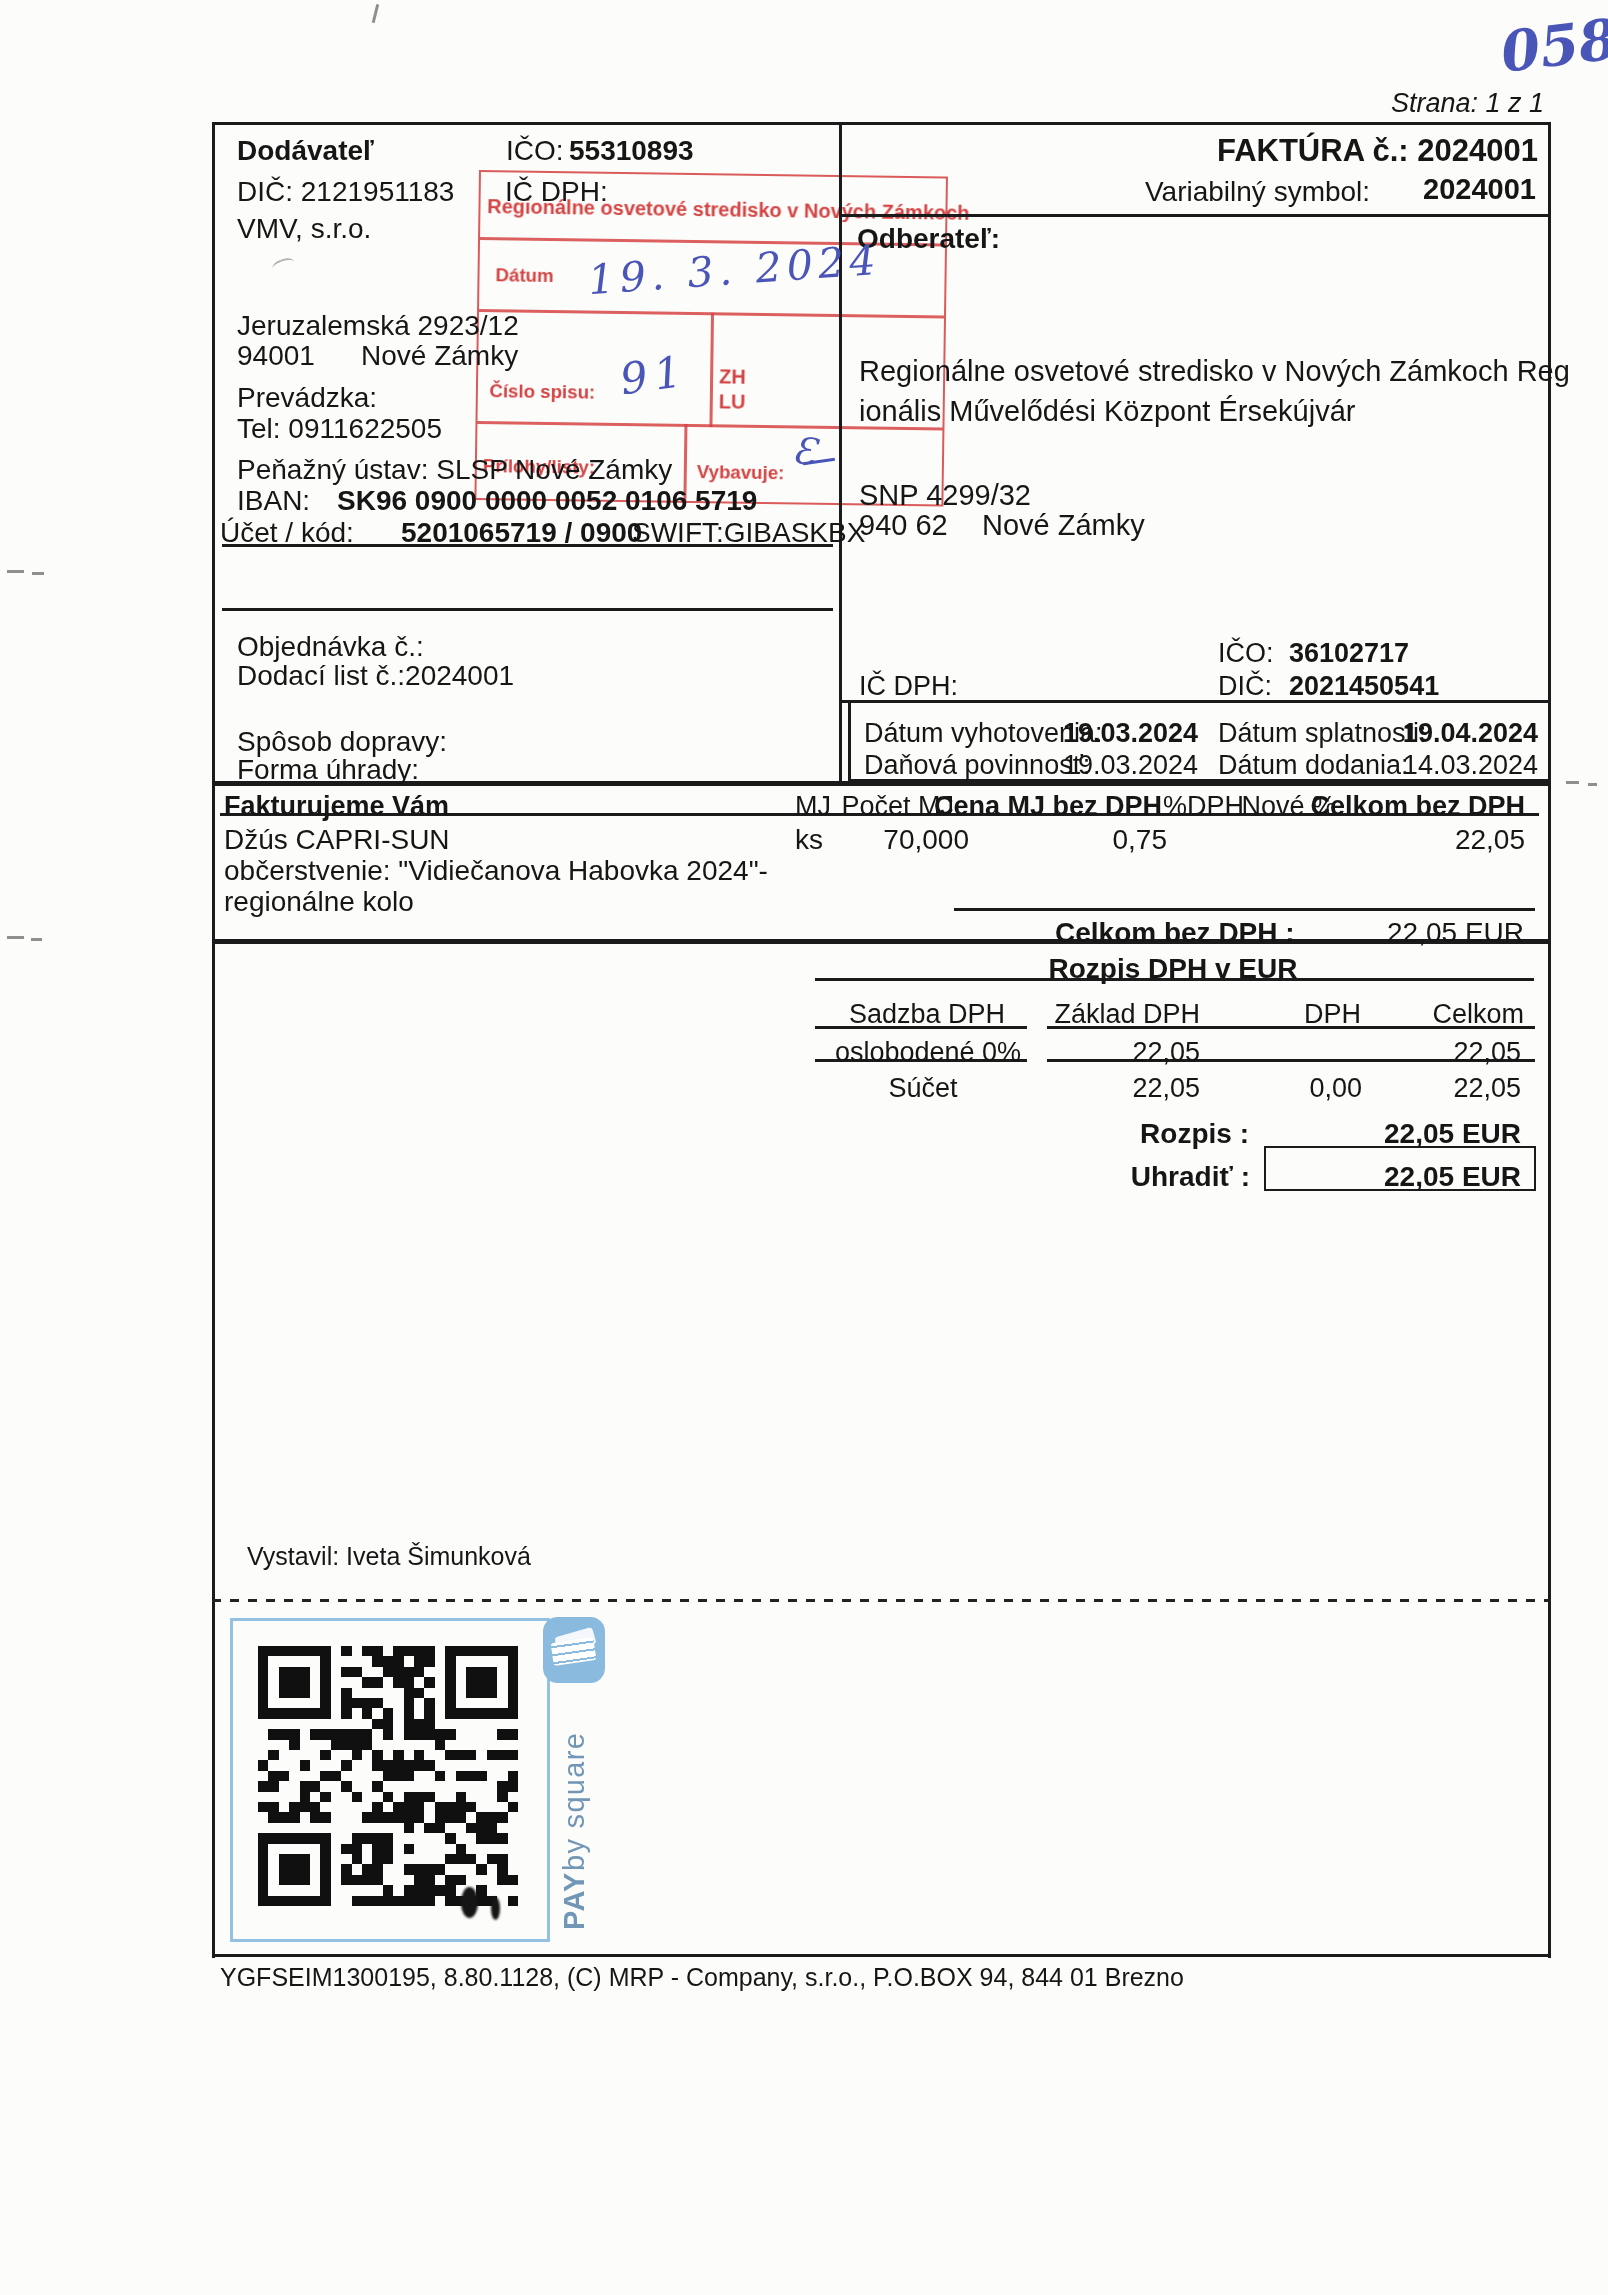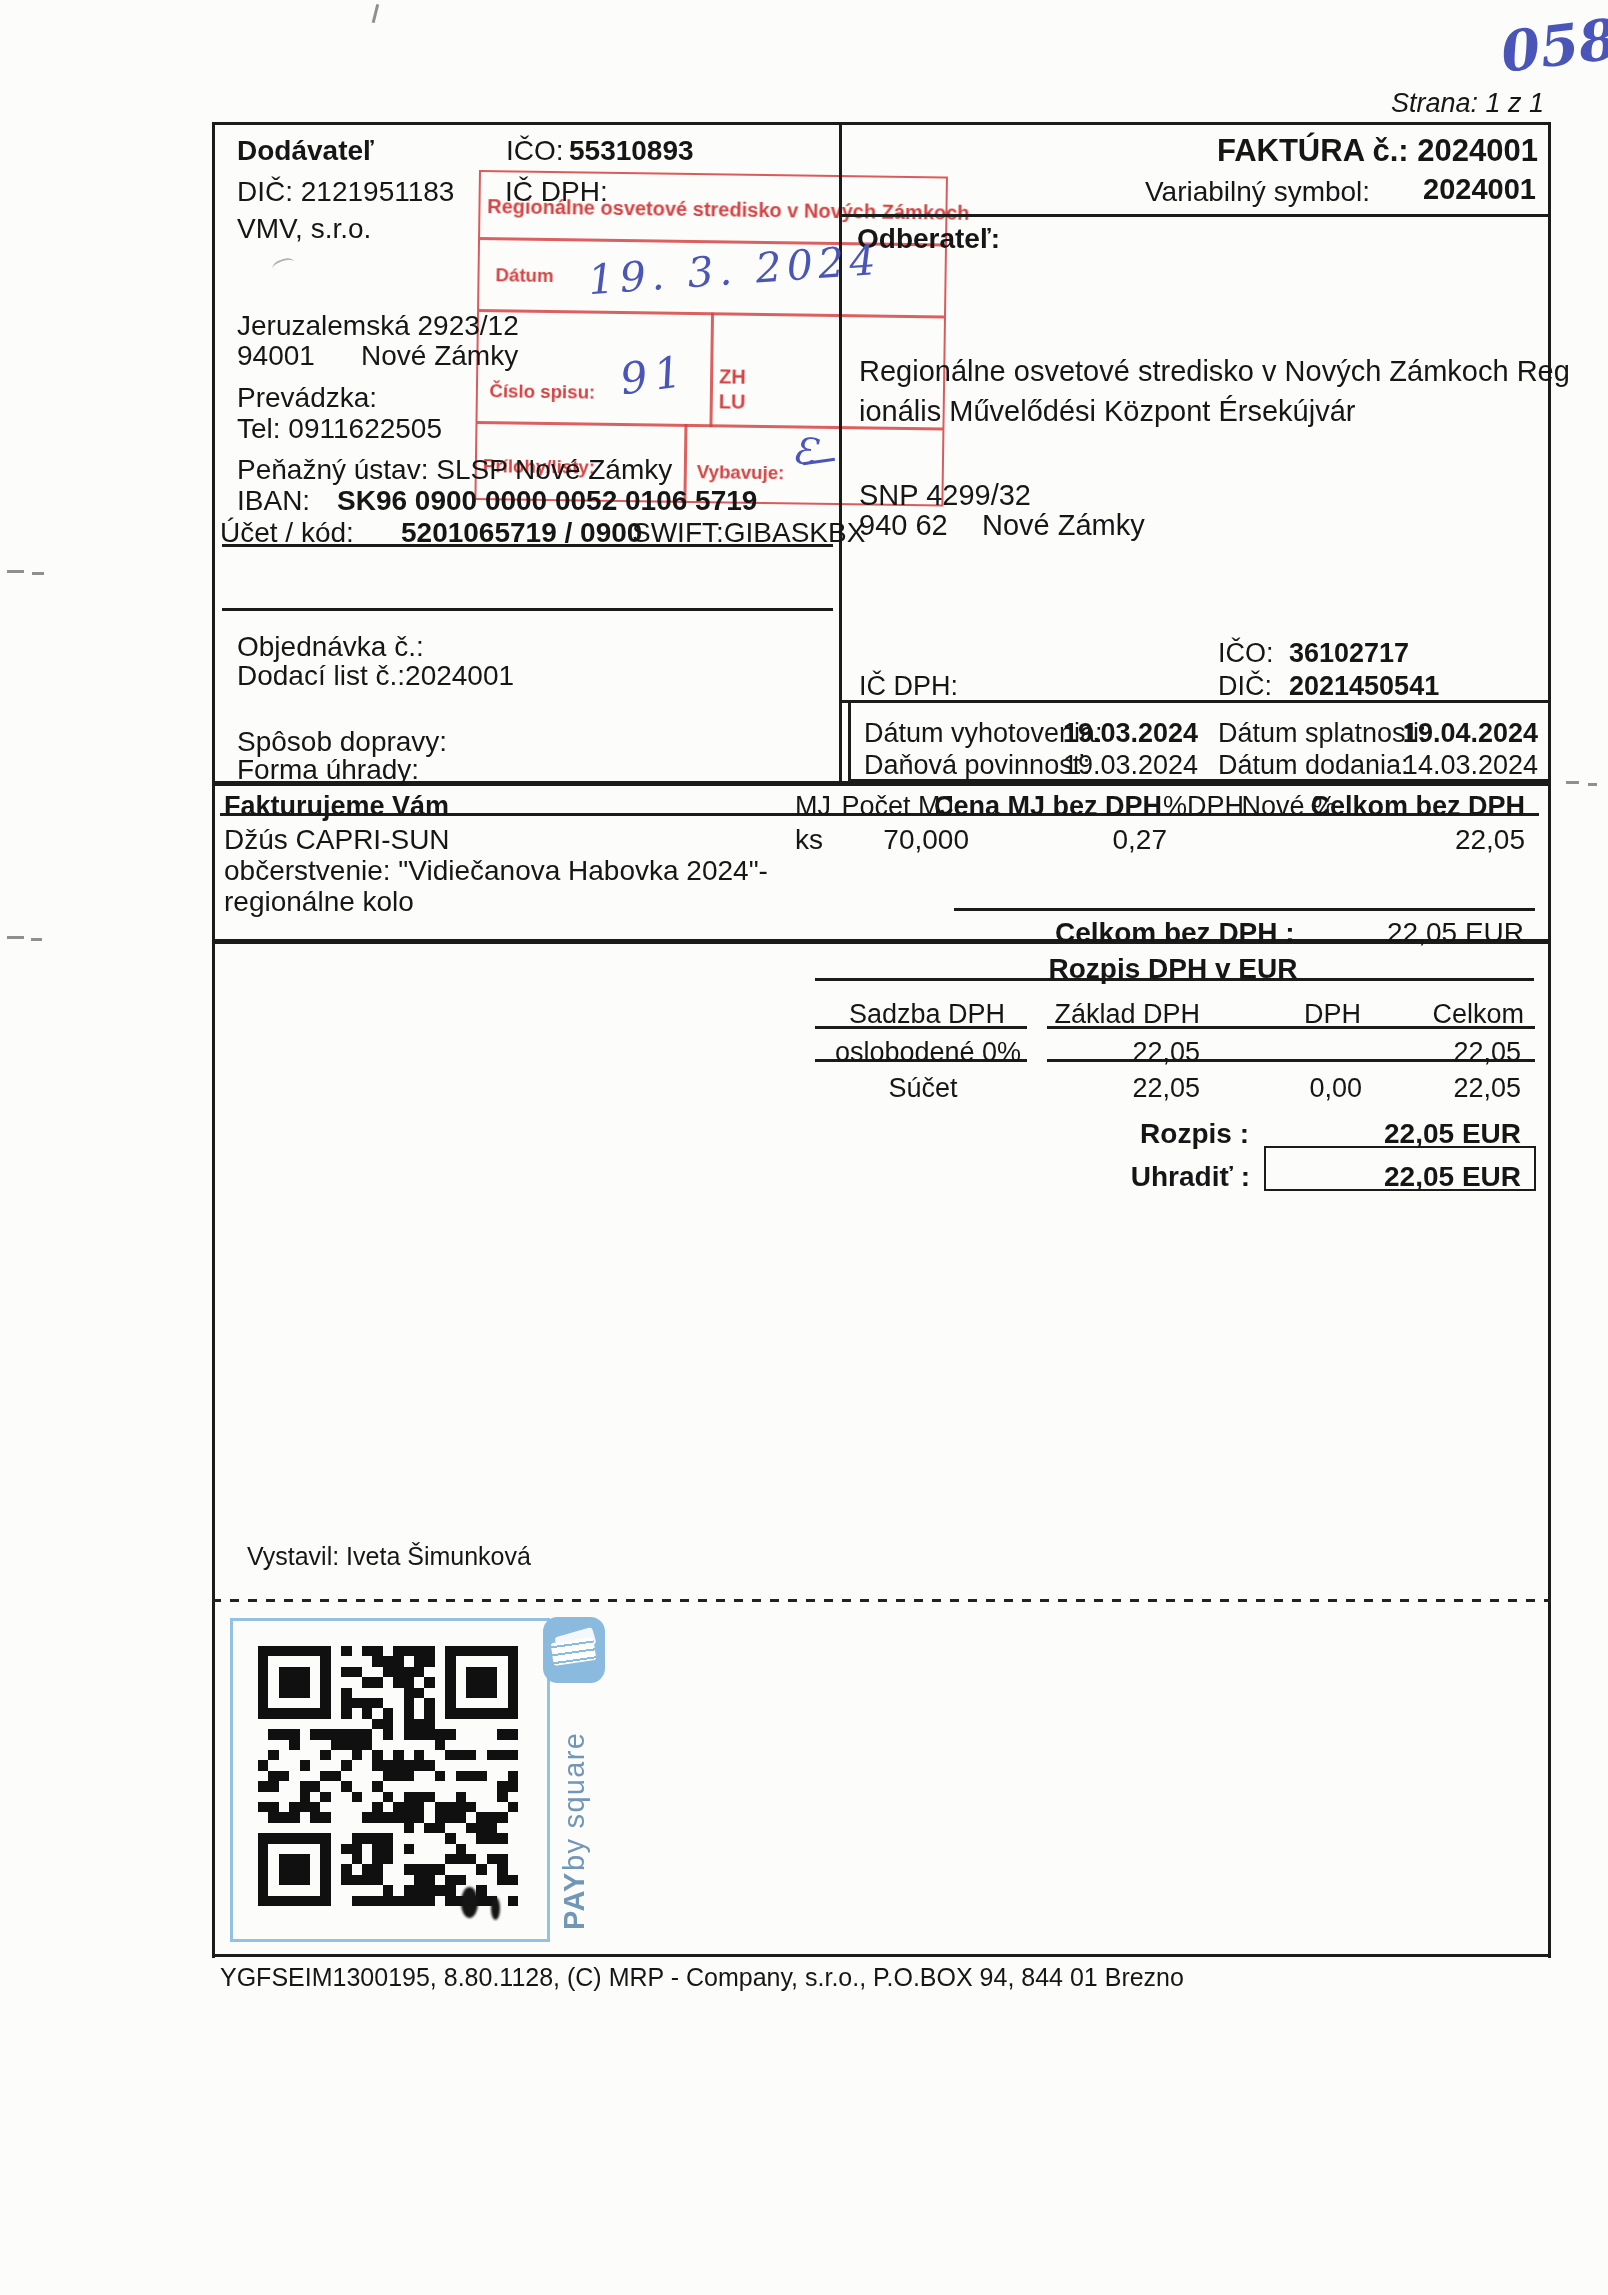--- a/index.html
+++ b/index.html
@@ -139,21 +139,21 @@
   <div class="t f40" style="right:655px;top:792px;">Počet MJ</div>
   <div class="t f40 b" style="right:447px;top:792px;">Cena MJ bez DPH</div>
   <div class="t f40" style="right:365px;top:792px;">%DPH</div>
   <div class="t f40" style="right:273px;top:792px;">Nové %</div>
   <div class="t f40 b" style="right:84px;top:792px;">Celkom bez DPH</div>
   <div class="ln" style="left:220px;top:813px;width:1319px;height:2.7px;"></div>
 
   <div class="t f42" style="left:224px;top:825px;">Džús CAPRI-SUN</div>
   <div class="t f42" style="left:795px;top:825px;">ks</div>
   <div class="t f42" style="right:640px;top:825px;">70,000</div>
-  <div class="t f42" style="right:442px;top:825px;">0,27</div>
+  <div class="t f42" style="right:442px;top:825px;">0,75</div>
   <div class="t f42" style="right:84px;top:825px;">22,05</div>
   <div class="t f42" style="left:224px;top:856px;">občerstvenie: "Vidiečanova Habovka 2024"-</div>
   <div class="t f42" style="left:224px;top:887px;">regionálne kolo</div>
 
   <div class="ln" style="left:954px;top:908px;width:581px;height:2.7px;"></div>
   <div class="t f42 b" style="left:1055px;top:918px;">Celkom bez DPH :</div>
   <div class="t f42" style="right:85px;top:918px;">22,05 EUR</div>
   <div class="ln" style="left:212px;top:939px;width:1339px;height:4.7px;"></div>
 
   <div class="t f42 b" style="left:1173px;top:954px;transform:translateX(-50%);">Rozpis DPH v EUR</div>

